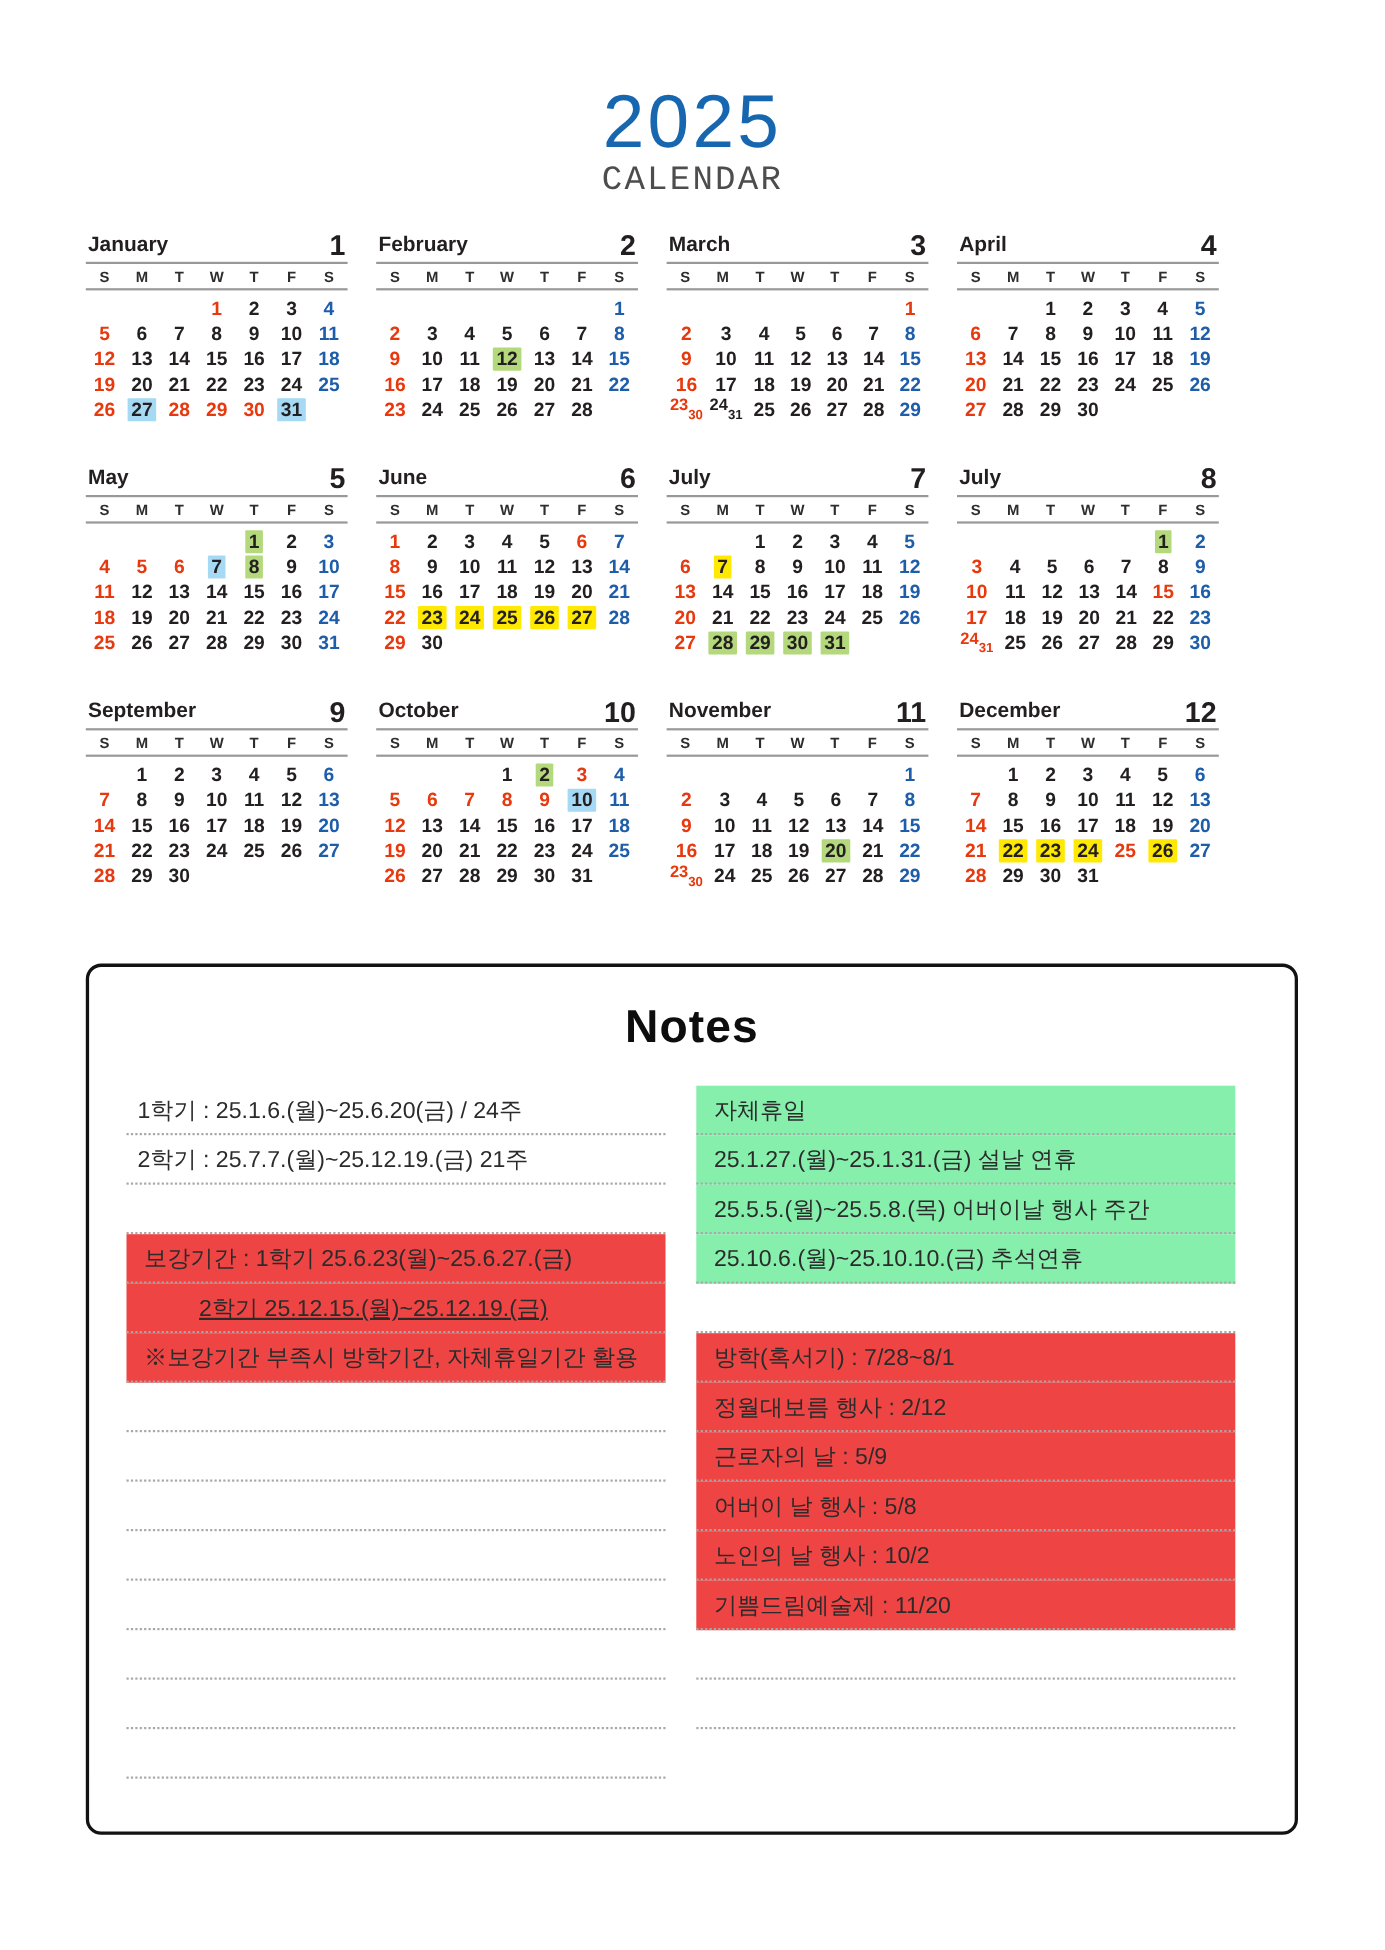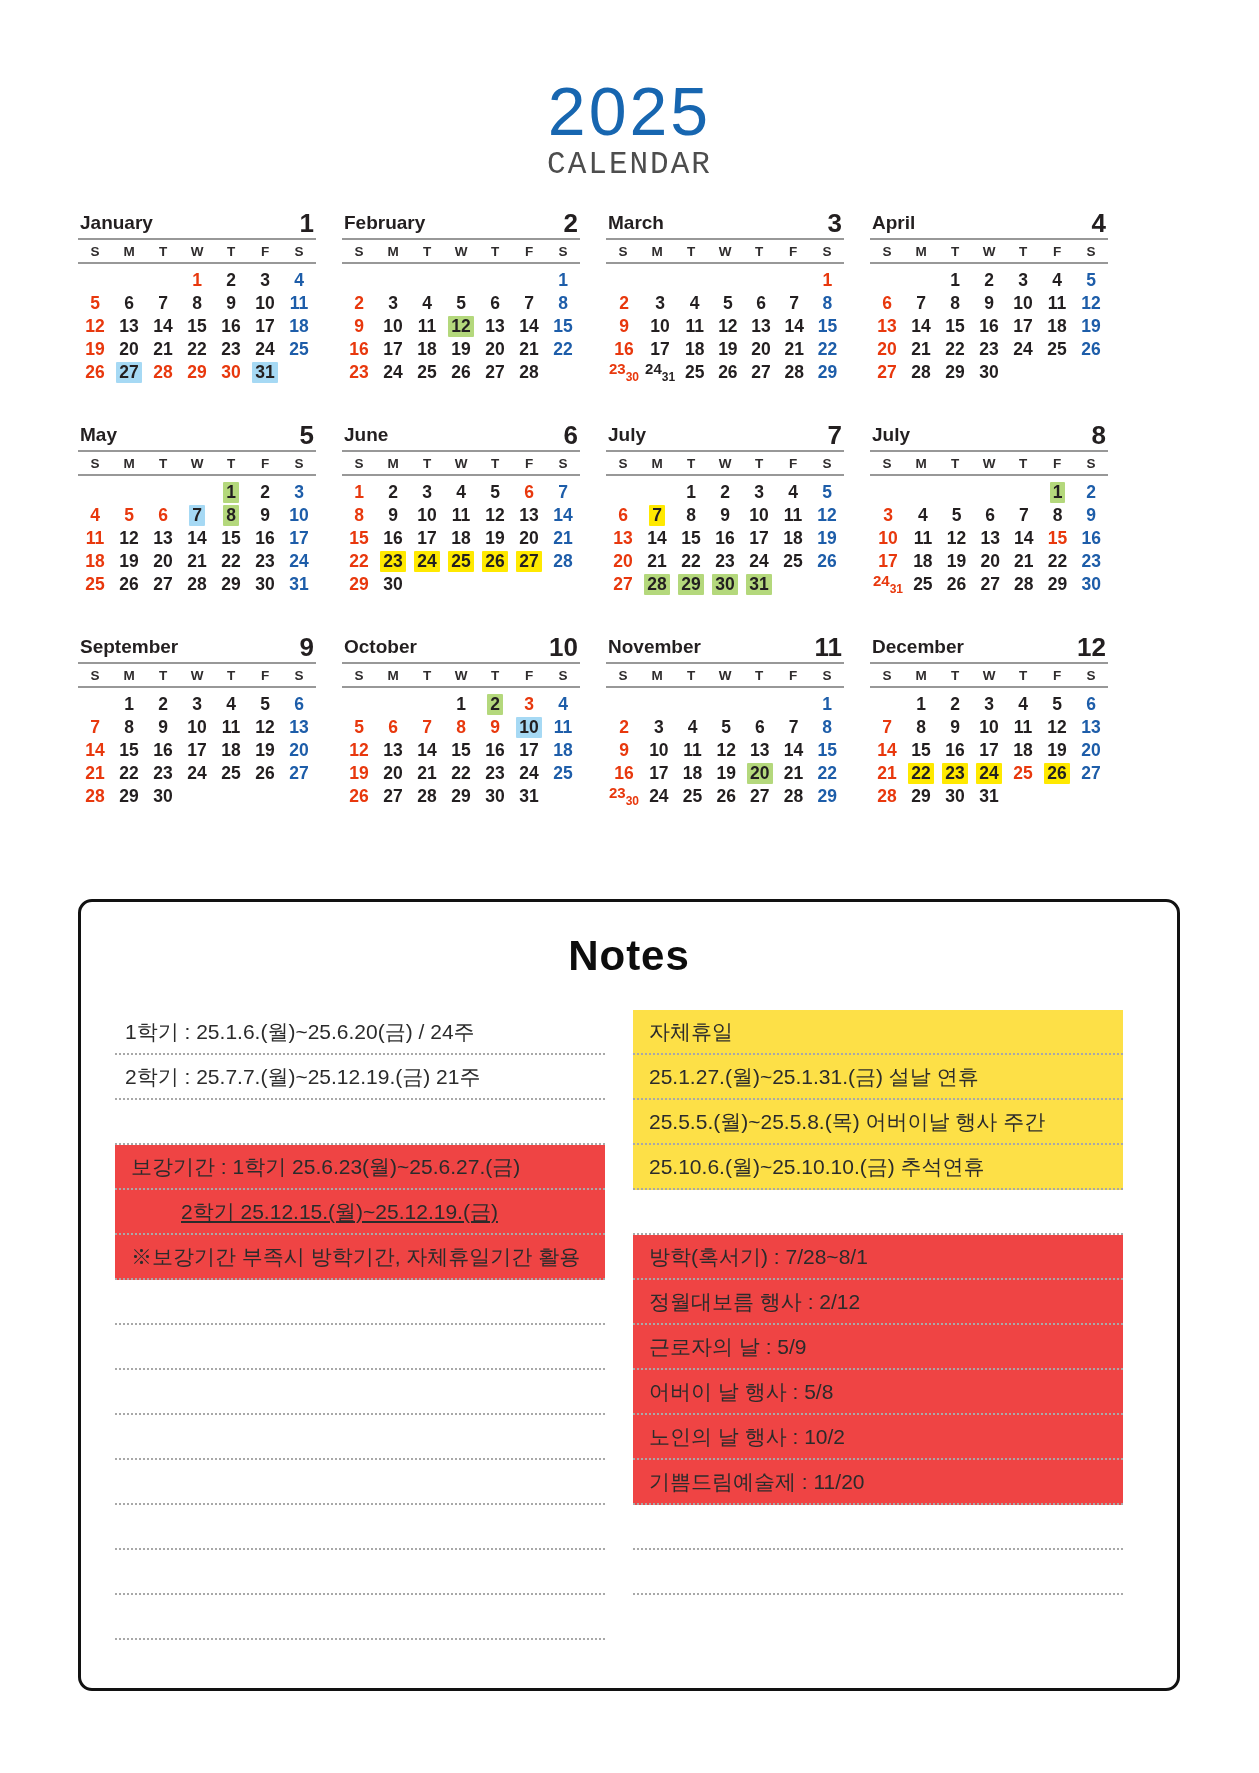--- a/index.html
+++ b/index.html
@@ -35,36 +35,36 @@
   .wd  { color:#231f20; }
   .hl-y { background:#ffe900; }
   .hl-g { background:#b4d87c; }
   .hl-b { background:#a6d9f4; }
   .stack { display:inline-flex; align-items:flex-start; }
   .stack .ms { font-size:15px; line-height:14px; }
   .stack .ss { font-size:12px; line-height:11px; margin-top:10px; margin-left:0px; }
 
   
   .notes-box {
-    width:1102px; margin:91px 0 0 78px;
+    width:1102px; margin:68px 0 0 78px;
     border:3px solid #121212; border-radius:14px;
     padding:30px 0 48px 0;
   }
   .notes-title { text-align:center; font-size:42px; font-weight:bold; color:#0d0d0d; letter-spacing:1px; }
   .notes-cols { display:flex; padding:30px 54px 0 34px; }
   .n-col-left  { width:490px; }
   .n-col-right { flex:1; margin-left:28px; }
   .nline {
     height:45px; display:flex; align-items:flex-end;
     border-bottom:2px dotted #a8a8a8;
     font-size:21px; color:#2b2b2b; padding:0 0 7px 10px;
     white-space:nowrap; overflow:hidden;
   }
   .nbox-yellow { background:#ef4444; padding-left:16px; }
-  .nbox-blue   { background:#fde047; padding-left:16px; }
+  .nbox-blue   { background:#86efac; padding-left:16px; }
   .nbox-green  { background:#ef4444; padding-left:16px; }
   .indent { padding-left:66px;text-decoration:underline; }
 </style>
 </head>
 <body>
 
 <div class="year-head">
   <div class="y">2025</div>
   <div class="sub">CALENDAR</div>
 </div>

